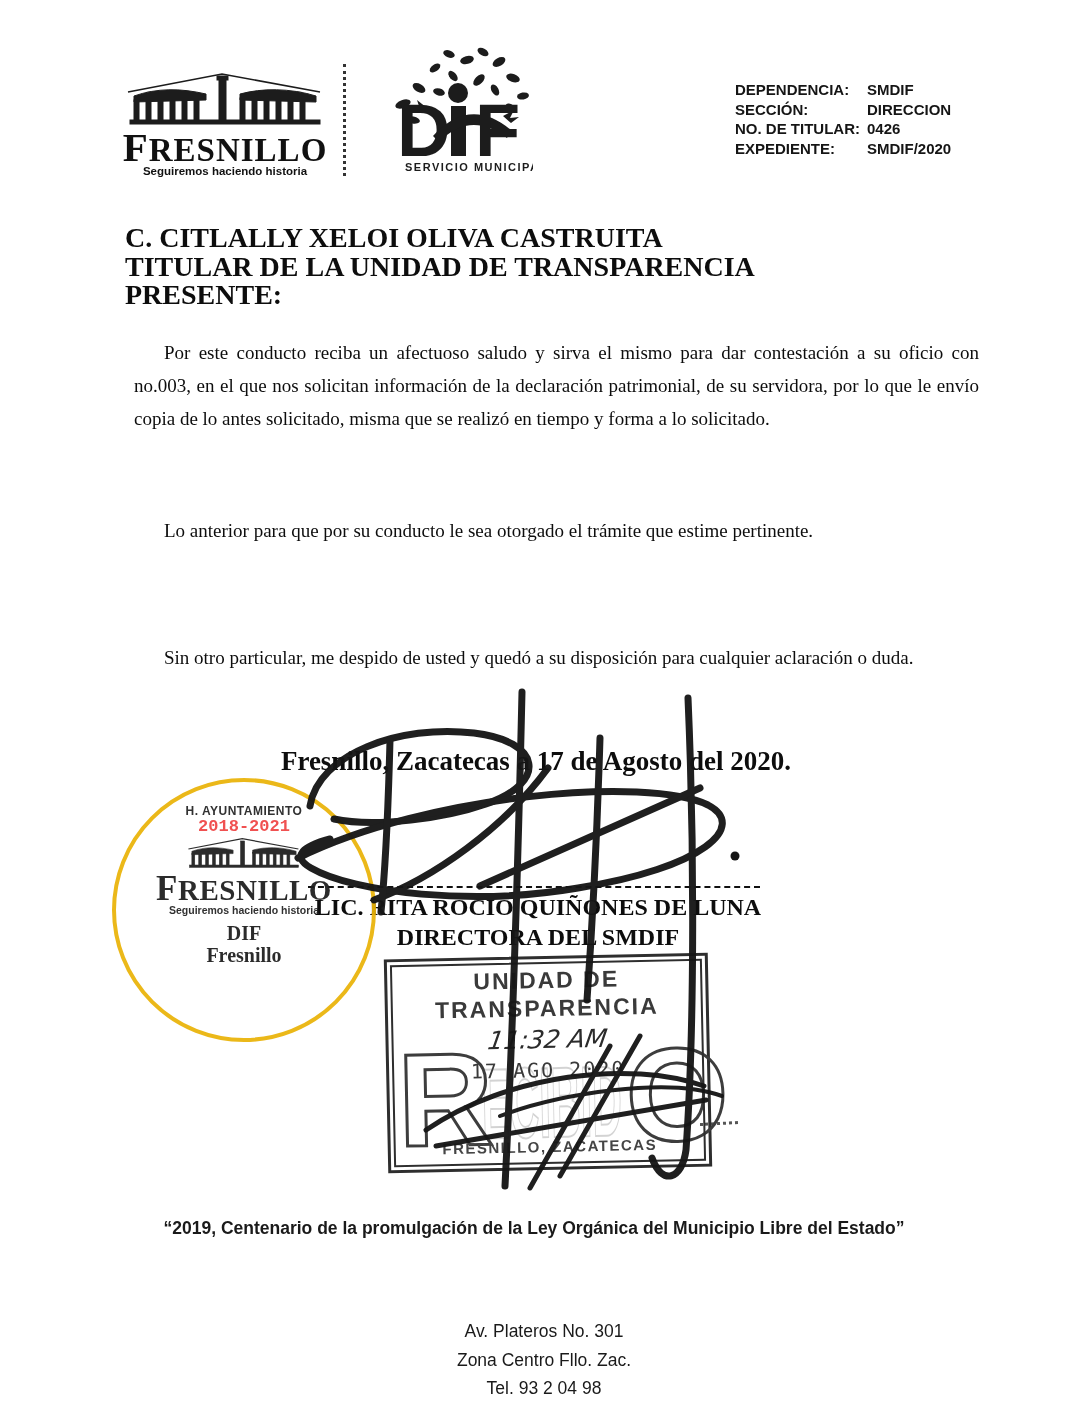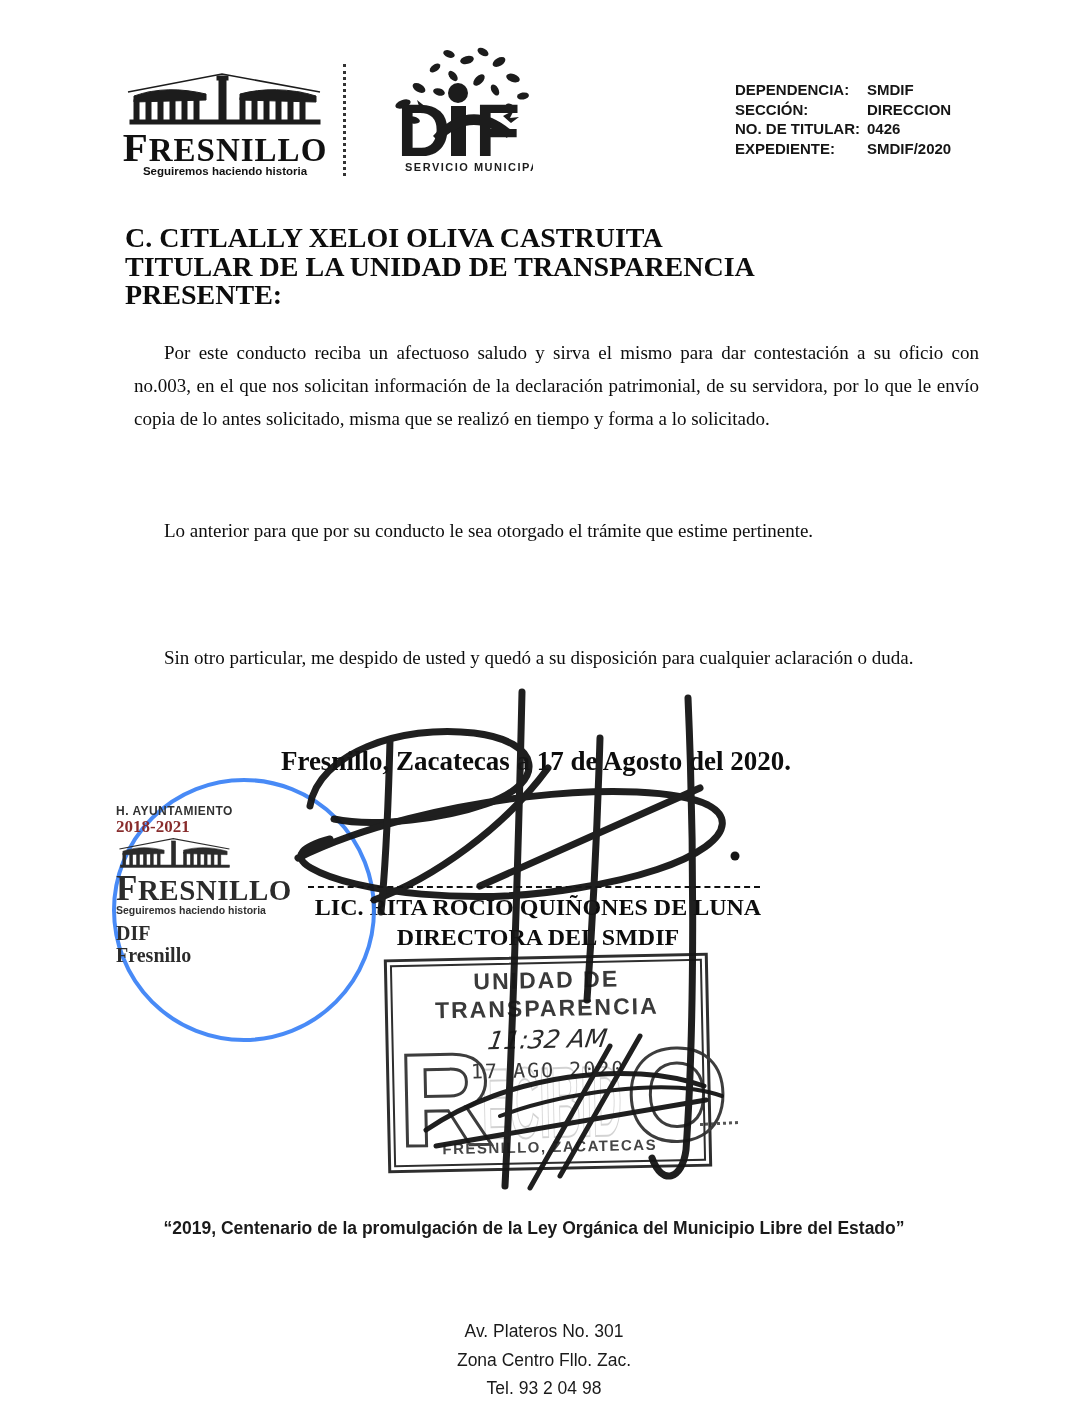--- a/index.html
+++ b/index.html
@@ -24,24 +24,24 @@
   .p1{top:336px;}
   .p2{top:514px;}
   .p3{top:600px;margin-top:41px;}
   .dateline{left:0;top:746px;width:1088px;text-align:center;font-weight:bold;font-size:27px;color:#0d0d0d;transform:translateX(-8px);}
 
   .sig-line{left:308px;top:886px;width:452px;height:0;border-top:2.5px dashed #111;}
   .signer-name{left:0;top:894px;width:1088px;text-align:center;font-weight:bold;font-size:24px;transform:translateX(-6px);color:#0d0d0d;}
   .signer-title{left:0;top:924px;width:1088px;text-align:center;font-weight:bold;font-size:24px;transform:translateX(-6px);color:#0d0d0d;}
 
   
-  .round-stamp{left:112px;top:778px;width:256px;height:256px;border:4px solid #3b82f6;border-radius:50%;
-               opacity:.93;z-index:2;background:transparent;}
+  .round-stamp{left:112px;top:778px;width:256px;height:256px;border:4px solid #eab308;border-radius:50%;
+               text-align:center;opacity:.93;z-index:2;background:transparent;}
   .rs-top1{margin-top:22px;font-family:"Liberation Sans",sans-serif;font-weight:bold;font-size:12px;letter-spacing:.5px;color:#222;}
-  .rs-top2{font-family:Liberation Serif, serif;font-weight:bold;font-size:17px;color:#7f1d1d;line-height:17px;}
+  .rs-top2{font-family:Liberation Mono, monospace;font-weight:bold;font-size:17px;color:#ef4444;line-height:17px;}
   .rs-name{font-weight:bold;font-size:29px;line-height:27px;letter-spacing:.5px;color:#1c1c1c;}
   .rs-name::first-letter{font-size:35px;}
   .rs-tag{font-family:"Liberation Sans",sans-serif;font-weight:bold;font-size:10.5px;color:#222;}
   .rs-org{font-weight:bold;font-size:20px;margin-top:7px;line-height:21px;color:#1c1c1c;}
   .rs-city{font-weight:bold;font-size:20px;line-height:22px;color:#1c1c1c;}
 
   
   .rect-stamp{left:386px;top:956px;width:318px;height:208px;border:3px solid #2e2e2e;transform:rotate(-1.2deg);z-index:3;color:#333;}
   .rect-stamp::after{content:"";position:absolute;inset:3px;border:2px solid #2e2e2e;pointer-events:none;}
   .st-line{position:absolute;left:0;width:100%;text-align:center;font-family:"Liberation Sans",sans-serif;

